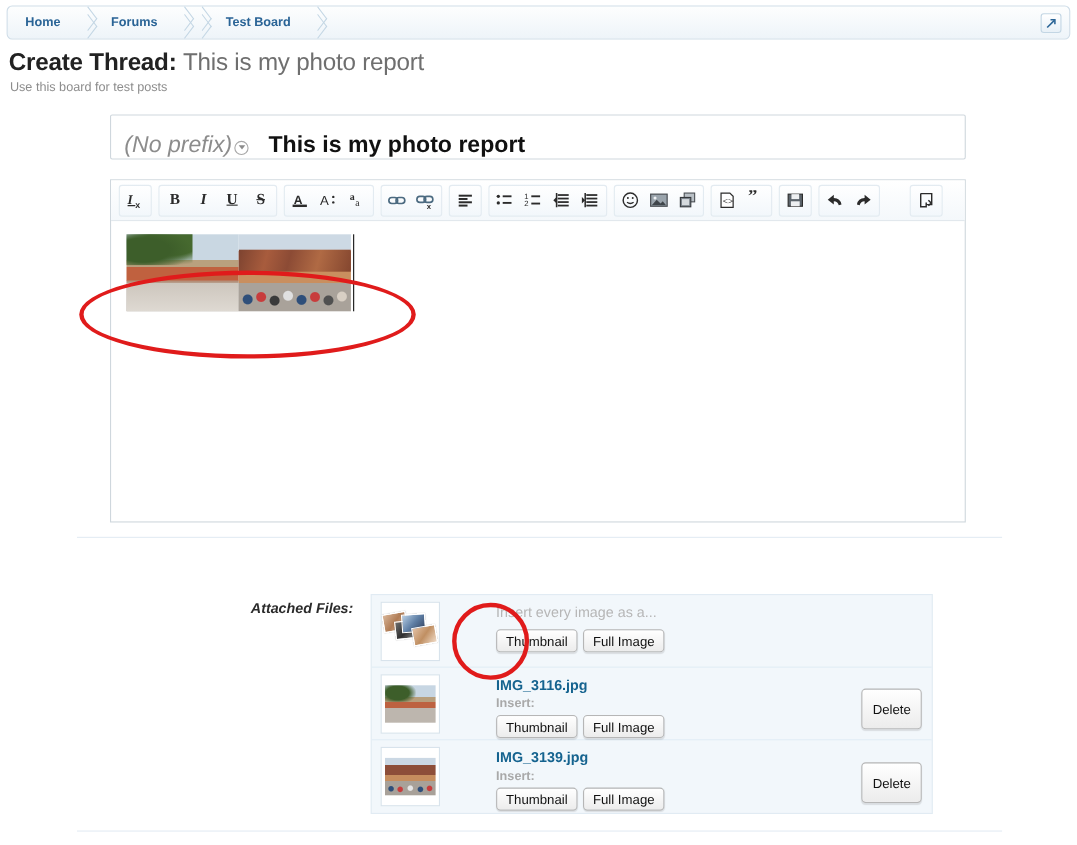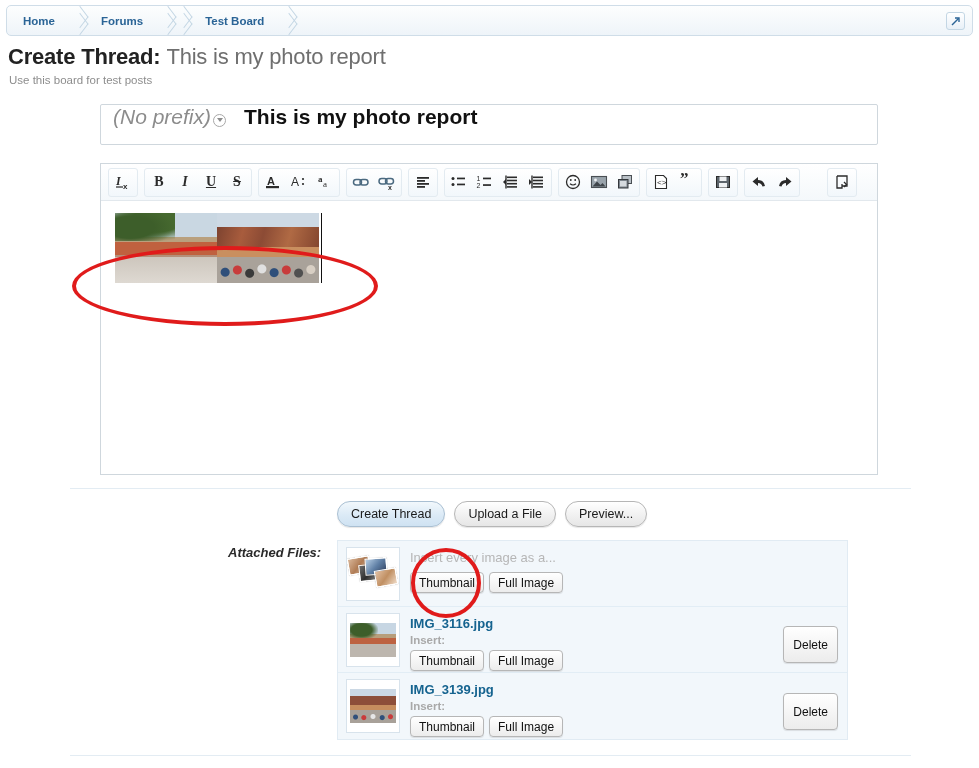--- a/index.html
+++ b/index.html
@@ -72,21 +72,21 @@
     position: absolute; left: 9px; top: 74px;
     font-size: 11.5px; color: #8d8d8d;
   }
 
   
   .title-row {
     position: absolute; left: 100px; top: 104px;
     width: 778px; height: 41px;
     border: 1px solid #cfd7dd;
     background: #fff;
-    display: flex; align-items: flex-start;
+    display: flex; align-items: flex-end;
     border-radius: 2px;
   }
   .prefix-select {
     display: flex; align-items: baseline; gap: 2px;
     padding: 0 8px 0 12px;
     font-size: 21px; color: #8c8c8c;
     font-style: italic;
     cursor: pointer; white-space: nowrap;
   }
   .prefix-caret {
@@ -240,21 +240,21 @@
   }
   .stack i:nth-child(1){ left:0; top:2px; transform: rotate(-10deg);
      background: linear-gradient(135deg,#d9b79a,#b07c55,#e0c3a8); }
   .stack i:nth-child(2){ left:11px; top:9px; transform: rotate(-6deg);
      background: linear-gradient(135deg,#6f6f6f,#2e2e2e,#9a9a9a); }
   .stack i:nth-child(3){ left:17px; top:3px; transform: rotate(-4deg);
      background: linear-gradient(135deg,#b9d0e6,#5f7fa5,#2f3f5c); }
   .stack i:nth-child(4){ left:27px; top:14px; transform: rotate(-10deg);
      background: linear-gradient(135deg,#e3c2a6,#c08f62,#f0dcc8); }
 
-  .attach-meta { flex: 1; min-width: 0; padding-top: 1px; }
+  .attach-meta { flex: 1; min-width: 0; padding-top: 1px; margin-left: 41px; }
   .file-name {
     font-size: 13px; color: #15638f; font-weight: bold;
     cursor: pointer; display:inline-block;
   }
   .file-name.muted { color:#b6b6b6; font-weight: normal; }
   .insert-label { font-size: 11.5px; color: #a9a9a9; margin: 2px 0 4px; font-weight: bold; }
   .mini-btns { display: flex; gap: 5px; }
   .mini-btn {
     height: 21px; padding: 0 8px;
     display:flex; align-items:center;
@@ -535,25 +535,20 @@
         <span class="ph ph1"></span>
         <span class="ph ph2"></span>
         <span class="caret-bar"></span>
       </div>
     </div>
   </div>
 
   <div class="divider-top"></div>
   <div class="divider-bottom"></div>
 
-  <div class="actions">
-    <div class="btn primary">Create Thread</div>
-    <div class="btn">Upload a File</div>
-    <div class="btn">Preview...</div>
-  </div>
 
   <div class="attach-label">Attached Files:</div>
 
   <div class="attach-panel">
 
     <div class="attach-row">
       <div class="thumb-box">
         <div class="stack">
             <i></i>
             <i></i>

